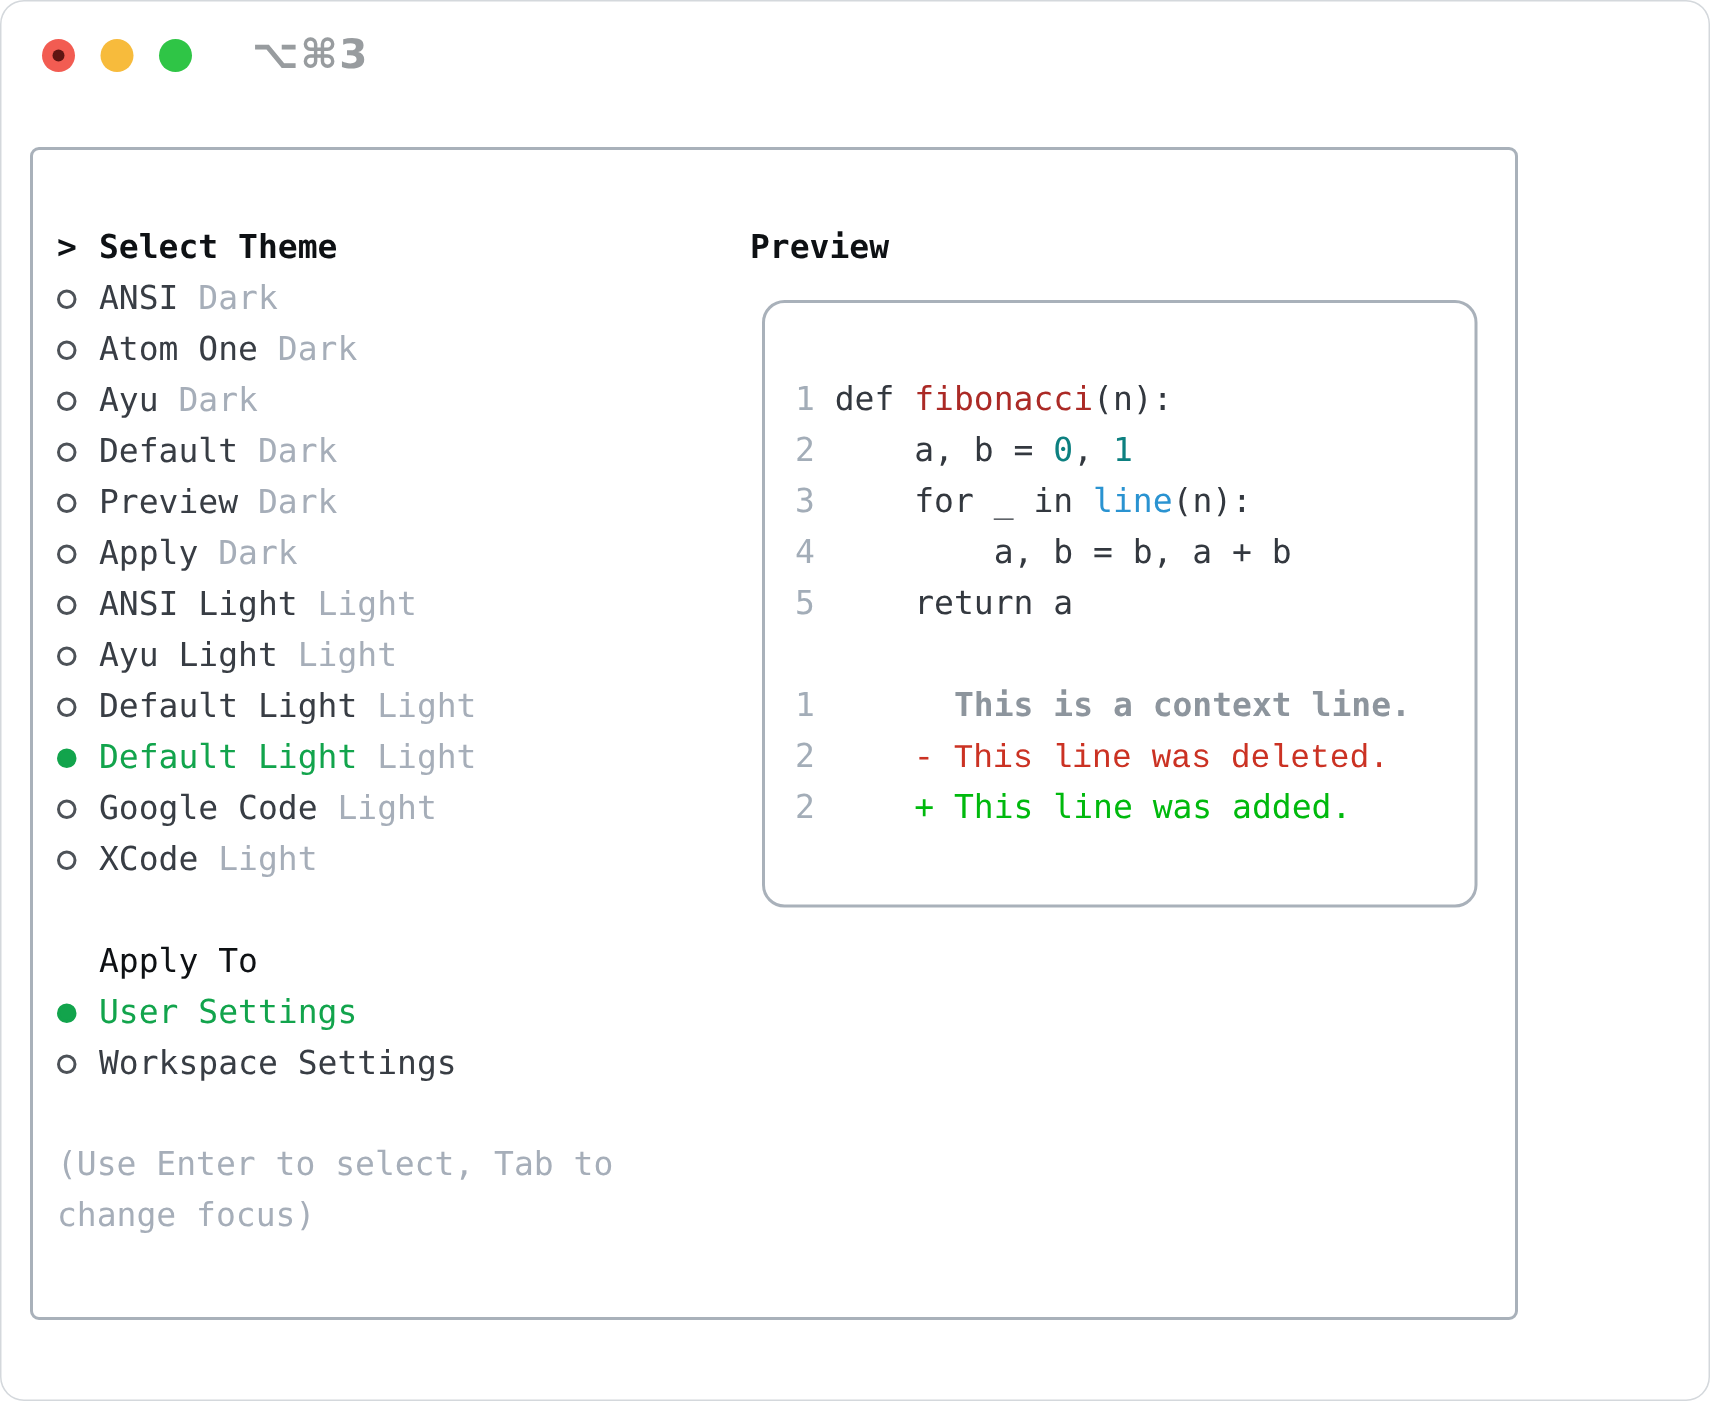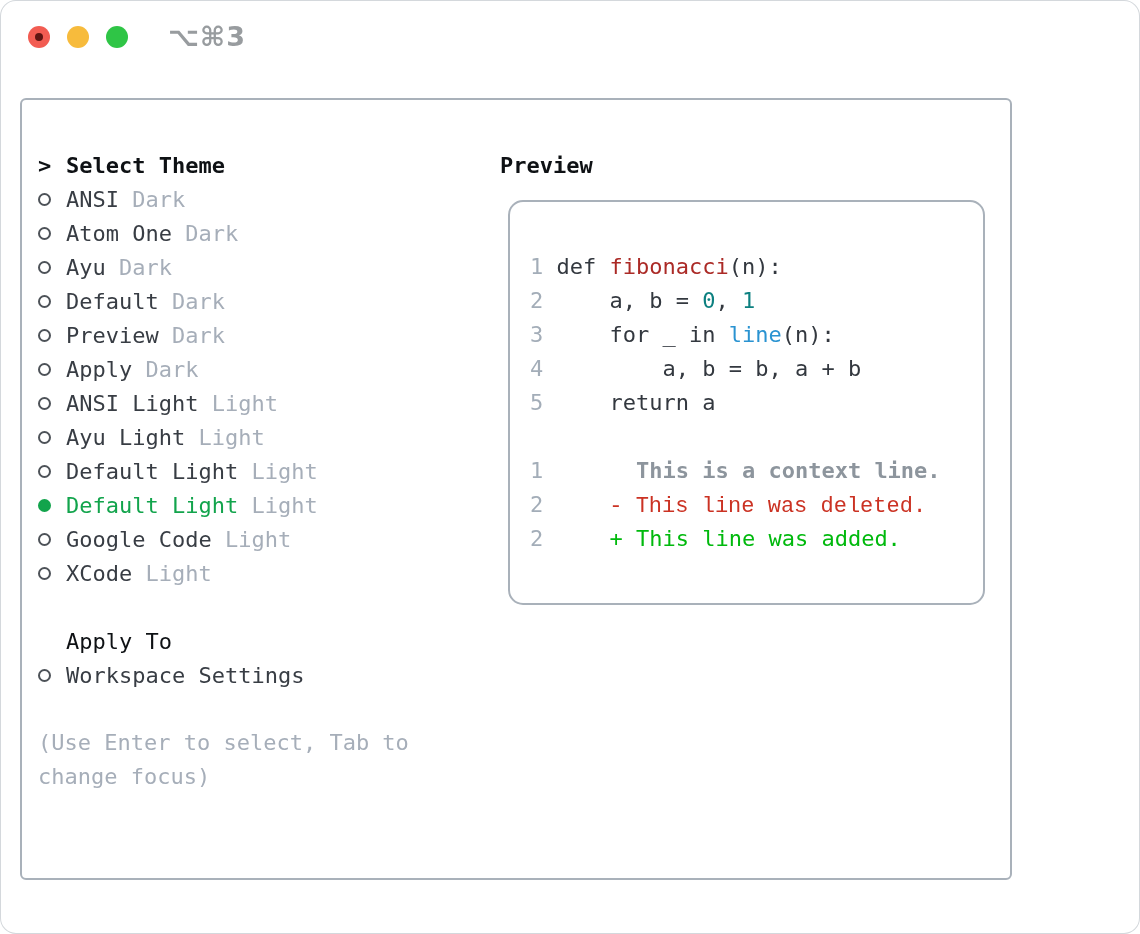--- a/index.html
+++ b/index.html
@@ -112,20 +112,21 @@
         </div>
 
       <div class="spacer"></div>
 
       <div class="row">
         <span class="marker"></span>
         <span class="apply-header">Apply To</span>
       </div>
 
       <div id="apply-list">
+          <div class="row"><span class="marker"><span class="circle sel"></span></span><span class="t-name sel">User Settings</span></div>
           <div class="row"><span class="marker"><span class="circle"></span></span><span class="t-name">Workspace Settings</span></div>
         </div>
 
       <div class="spacer"></div>
 
       <div class="help">(Use Enter to select, Tab to change focus)</div>
     </div>
 
     <div class="right-col">
       <div class="row">

